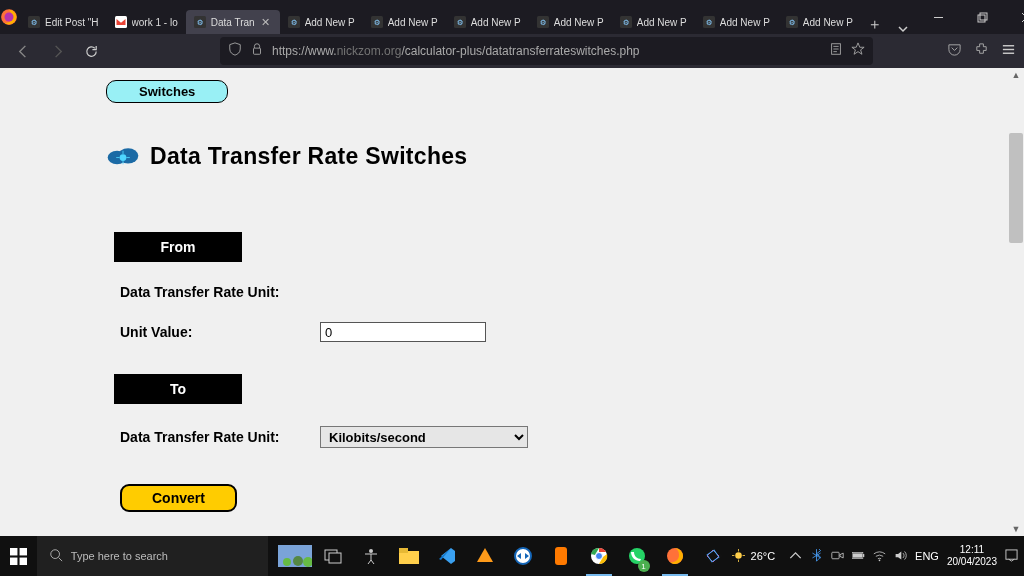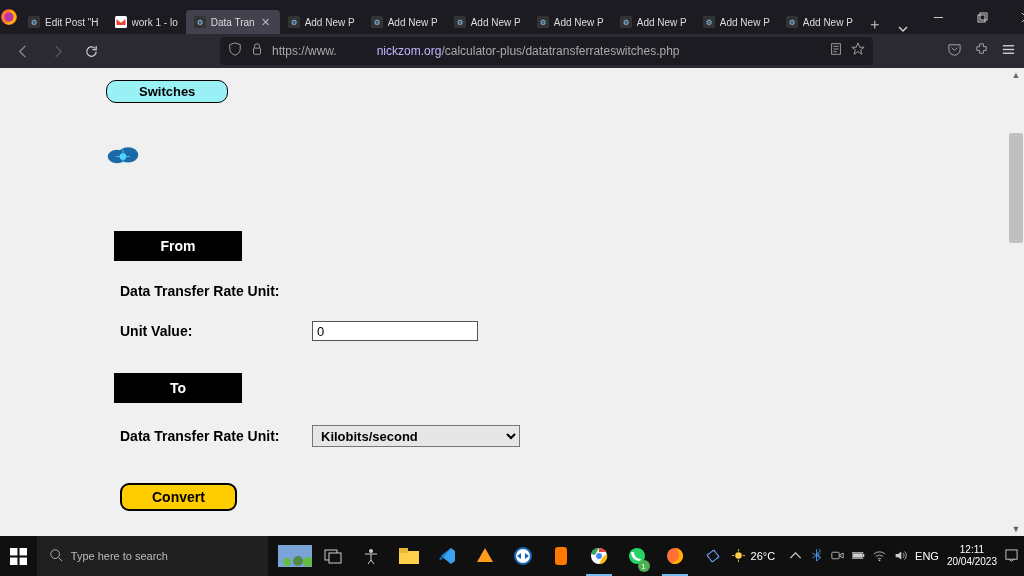--- a/index.html
+++ b/index.html
@@ -19,21 +19,21 @@
   .tabs .drop { width:28px; display:flex; align-items:center; justify-content:center; color:#ccc; }
   .winbtns { display:flex; align-items:center; gap:0; }
   .winbtn { width:44px; height:34px; display:flex; align-items:center; justify-content:center; color:#ccc; }
   .winbtn svg{ width:11px; height:11px; }
 
   .navbar { height:34px; background:#2b2a33; display:flex; align-items:center; padding:0 8px; gap:4px; color:#ccc; }
   .navbar .navbtn { width:30px; height:30px; display:flex; align-items:center; justify-content:center; border-radius:4px; }
   .navbar .navbtn svg { width:15px; height:15px; }
   .urlbar { flex:1; height:28px; margin:0 70px 0 110px; background:#1c1b22; border-radius:4px; display:flex; align-items:center; padding:0 8px; gap:8px; }
   .urlbar .urltext { font-size:12px; color:#aaa; white-space:nowrap; }
-  .urlbar .highlight { color:#c4b5fd;margin-left:40px; }
+  .urlbar .highlight { color:#737373; }
   .urlbar .spacer { flex:1; }
   .urlbar svg { width:14px; height:14px; }
   .rightcluster { display:flex; align-items:center; gap:12px; }
   .rightcluster svg { width:15px;height:15px; }
 
   
   .viewport { width:1024px; height:calc(576px - 34px - 34px - 40px); background:#f0f0f0; position:relative; overflow:hidden; }
   .scrollbar { position:absolute; right:0; top:0; width:16px; height:100%; background:#f0f0f0; }
   .scrollbar .thumb { position:absolute; right:1px; top:65px; width:14px; height:110px; background:#c0c0c0; border-radius:2px; }
   .scrollbar .arrow { position:absolute; right:1px; width:14px; height:14px; color:#666; display:flex;align-items:center;justify-content:center; font-size:9px; }
@@ -43,21 +43,21 @@
 
   .switches-btn { display:inline-block; background:#99f0f5; border:1px solid #000; border-radius:10px; padding:3px 32px; font-size:13px; font-weight:bold; color:#000; }
 
   .heading-row { margin-top:40px; display:flex; align-items:center; gap:10px; }
   .cloud { width:34px; height:22px; }
   .heading { font-size:23px; font-weight:800; letter-spacing:0.3px; color:#000; }
 
   .form-sec-hdr { margin-top:62px; display:inline-block; background:#000; color:#fff; font-weight:bold; font-size:14px; padding:7px 0; width:128px; text-align:center; margin-left:8px;}
   .form-sec-hdr.to { margin-top:32px; }
 
-  .field-row { margin-top:22px; margin-left:14px; display:flex; align-items:center; gap:24px; }
+  .field-row { margin-top:22px; margin-left:14px; display:flex; align-items:center; gap:32px; }
   .field-label { font-size:14px; font-weight:700; color:#000; width:168px; }
   .field-row select { width:208px; height:22px; background:#e6e6e6; border:1px solid #777; font-size:13px; padding-left:4px; font-weight:600;}
   .field-row input[type=text] { width:166px; height:20px; border:1px solid #555; padding:0 4px; font-size:13px; }
 
   .convert-btn { margin-top:36px; margin-left:14px; display:inline-block; background:#ffcc00; border:2px solid #000; border-radius:9px; padding:4px 30px; font-weight:bold; font-size:14px; }
 
   
   .taskbar { position:absolute; left:0; bottom:0; width:1024px; height:40px; background:#101010; display:flex; align-items:center; color:#fff; font-size:11px; }
   .taskbar .start { width:40px; height:40px; display:flex;align-items:center;justify-content:center; }
   .taskbar .start svg{ width:17px;height:17px; }
@@ -255,20 +255,21 @@
             <ellipse cx="26" cy="13" rx="12" ry="9" fill="#1b6aa5"></ellipse>
             <circle cx="20" cy="15" r="4" fill="#4fd6ff"></circle>
             <g stroke="#4fd6ff">
               <line x1="20" y1="7" x2="20" y2="11"></line>
               <line x1="20" y1="19" x2="20" y2="23"></line>
               <line x1="12" y1="15" x2="16" y2="15"></line>
               <line x1="24" y1="15" x2="28" y2="15"></line>
             </g>
           </svg>
       </span>
+      <h1 class="heading">Data Transfer Rate Switches</h1>
     </div>
 
     <div class="form-sec-hdr">From</div>
 
     <div class="field-row">
       <span class="field-label">Data Transfer Rate Unit:</span>
     </div>
 
     <div class="field-row">
       <span class="field-label">Unit Value:</span>

